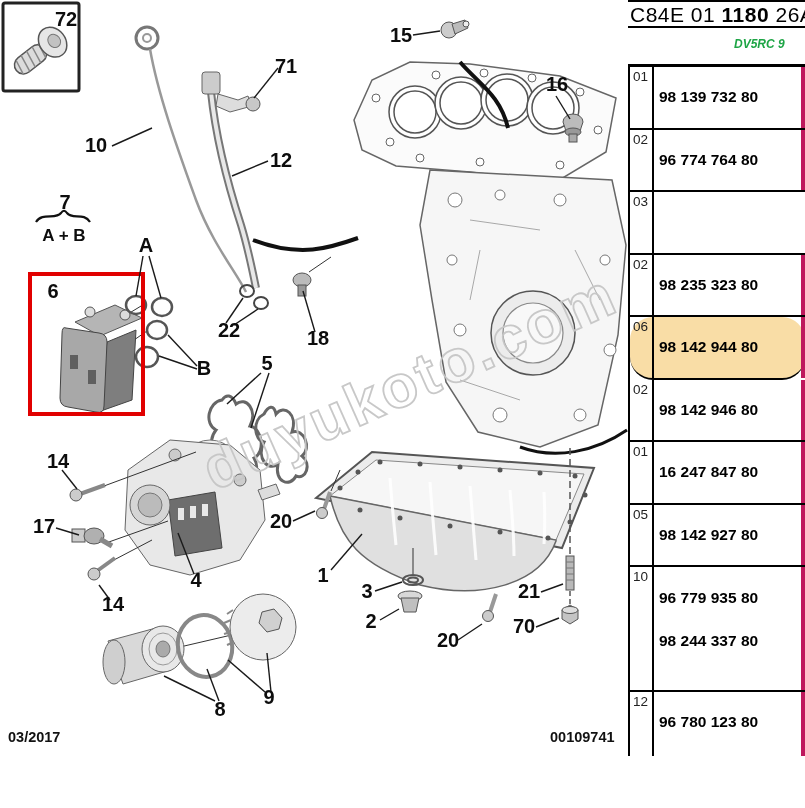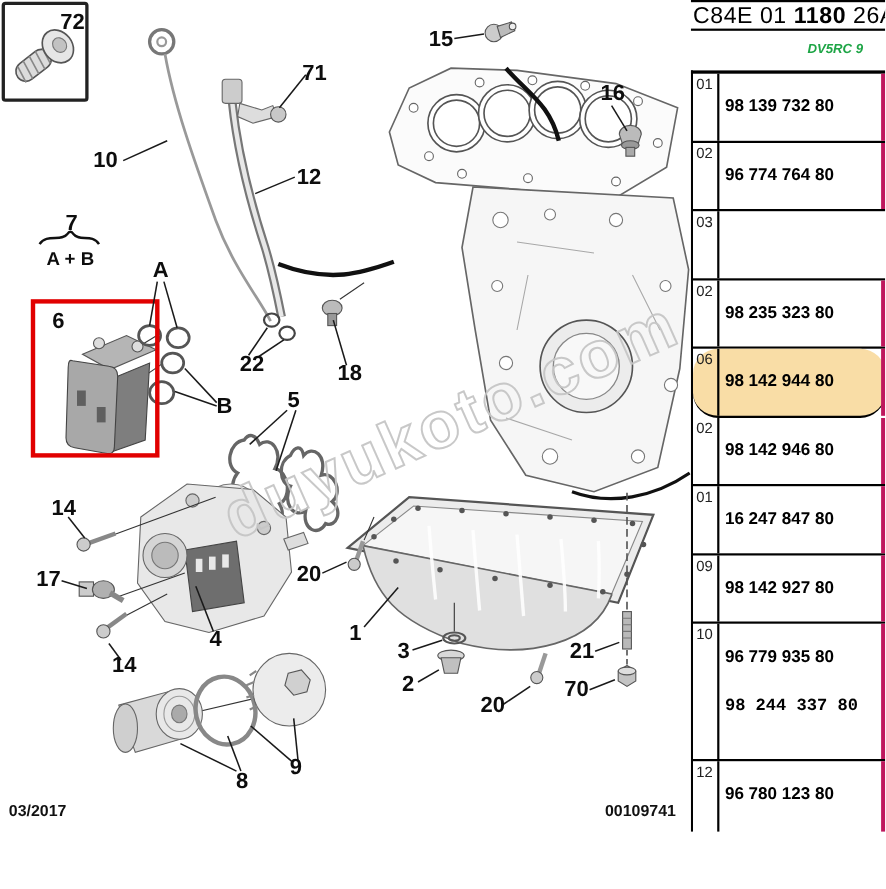--- a/index.html
+++ b/index.html
@@ -28,21 +28,21 @@
   .parts-table{border-top:3px solid #000;border-left:2px solid #000;box-sizing:border-box;}
   .prow{display:flex;height:62.5px;box-sizing:border-box;border-bottom:2px solid #000;}
   .prow.tall{height:125px;}
   .prow.last{height:64px;border-bottom:none;}
   .prow.hl{background:#f9dda6;border-radius:23px;}
   .pnum{width:19px;border-right:2px solid #000;box-sizing:content-box;
         font-size:13.5px;color:#222;padding:2px 0 0 3px;}
   .pcell{width:147px;border-right:4px solid #be185d;box-sizing:content-box;}
   .ppart{font-size:15.5px;font-weight:bold;margin:21px 0 0 5px;white-space:nowrap;}
   .prow.tall .ppart{margin-top:22px;}
-  .prow.tall .ppart + .ppart{margin-top:25px;font-family:Liberation Mono, monospace;}
+  .prow.tall .ppart + .ppart{margin-top:25px;}
 </style>
 </head>
 <body>
 
 <div class="stage">
 
   <div class="diagram">
   <svg width="628" height="808" viewBox="0 0 628 808" xmlns="http://www.w3.org/2000/svg">
 
     <g stroke="#666" fill="#fbfbfb" stroke-width="1.5">
@@ -377,21 +377,21 @@
             <div class="ppart">98 142 946 80</div>
           </div>
       </div>
       <div class="prow">
         <div class="pnum">01</div>
         <div class="pcell">
             <div class="ppart">16 247 847 80</div>
           </div>
       </div>
       <div class="prow">
-        <div class="pnum">09</div>
+        <div class="pnum">05</div>
         <div class="pcell">
             <div class="ppart">98 142 927 80</div>
           </div>
       </div>
       <div class="prow tall">
         <div class="pnum">10</div>
         <div class="pcell">
           <div class="ppart">96 779 935 80</div>
           <div class="ppart">98 244 337 80</div>
         </div>

